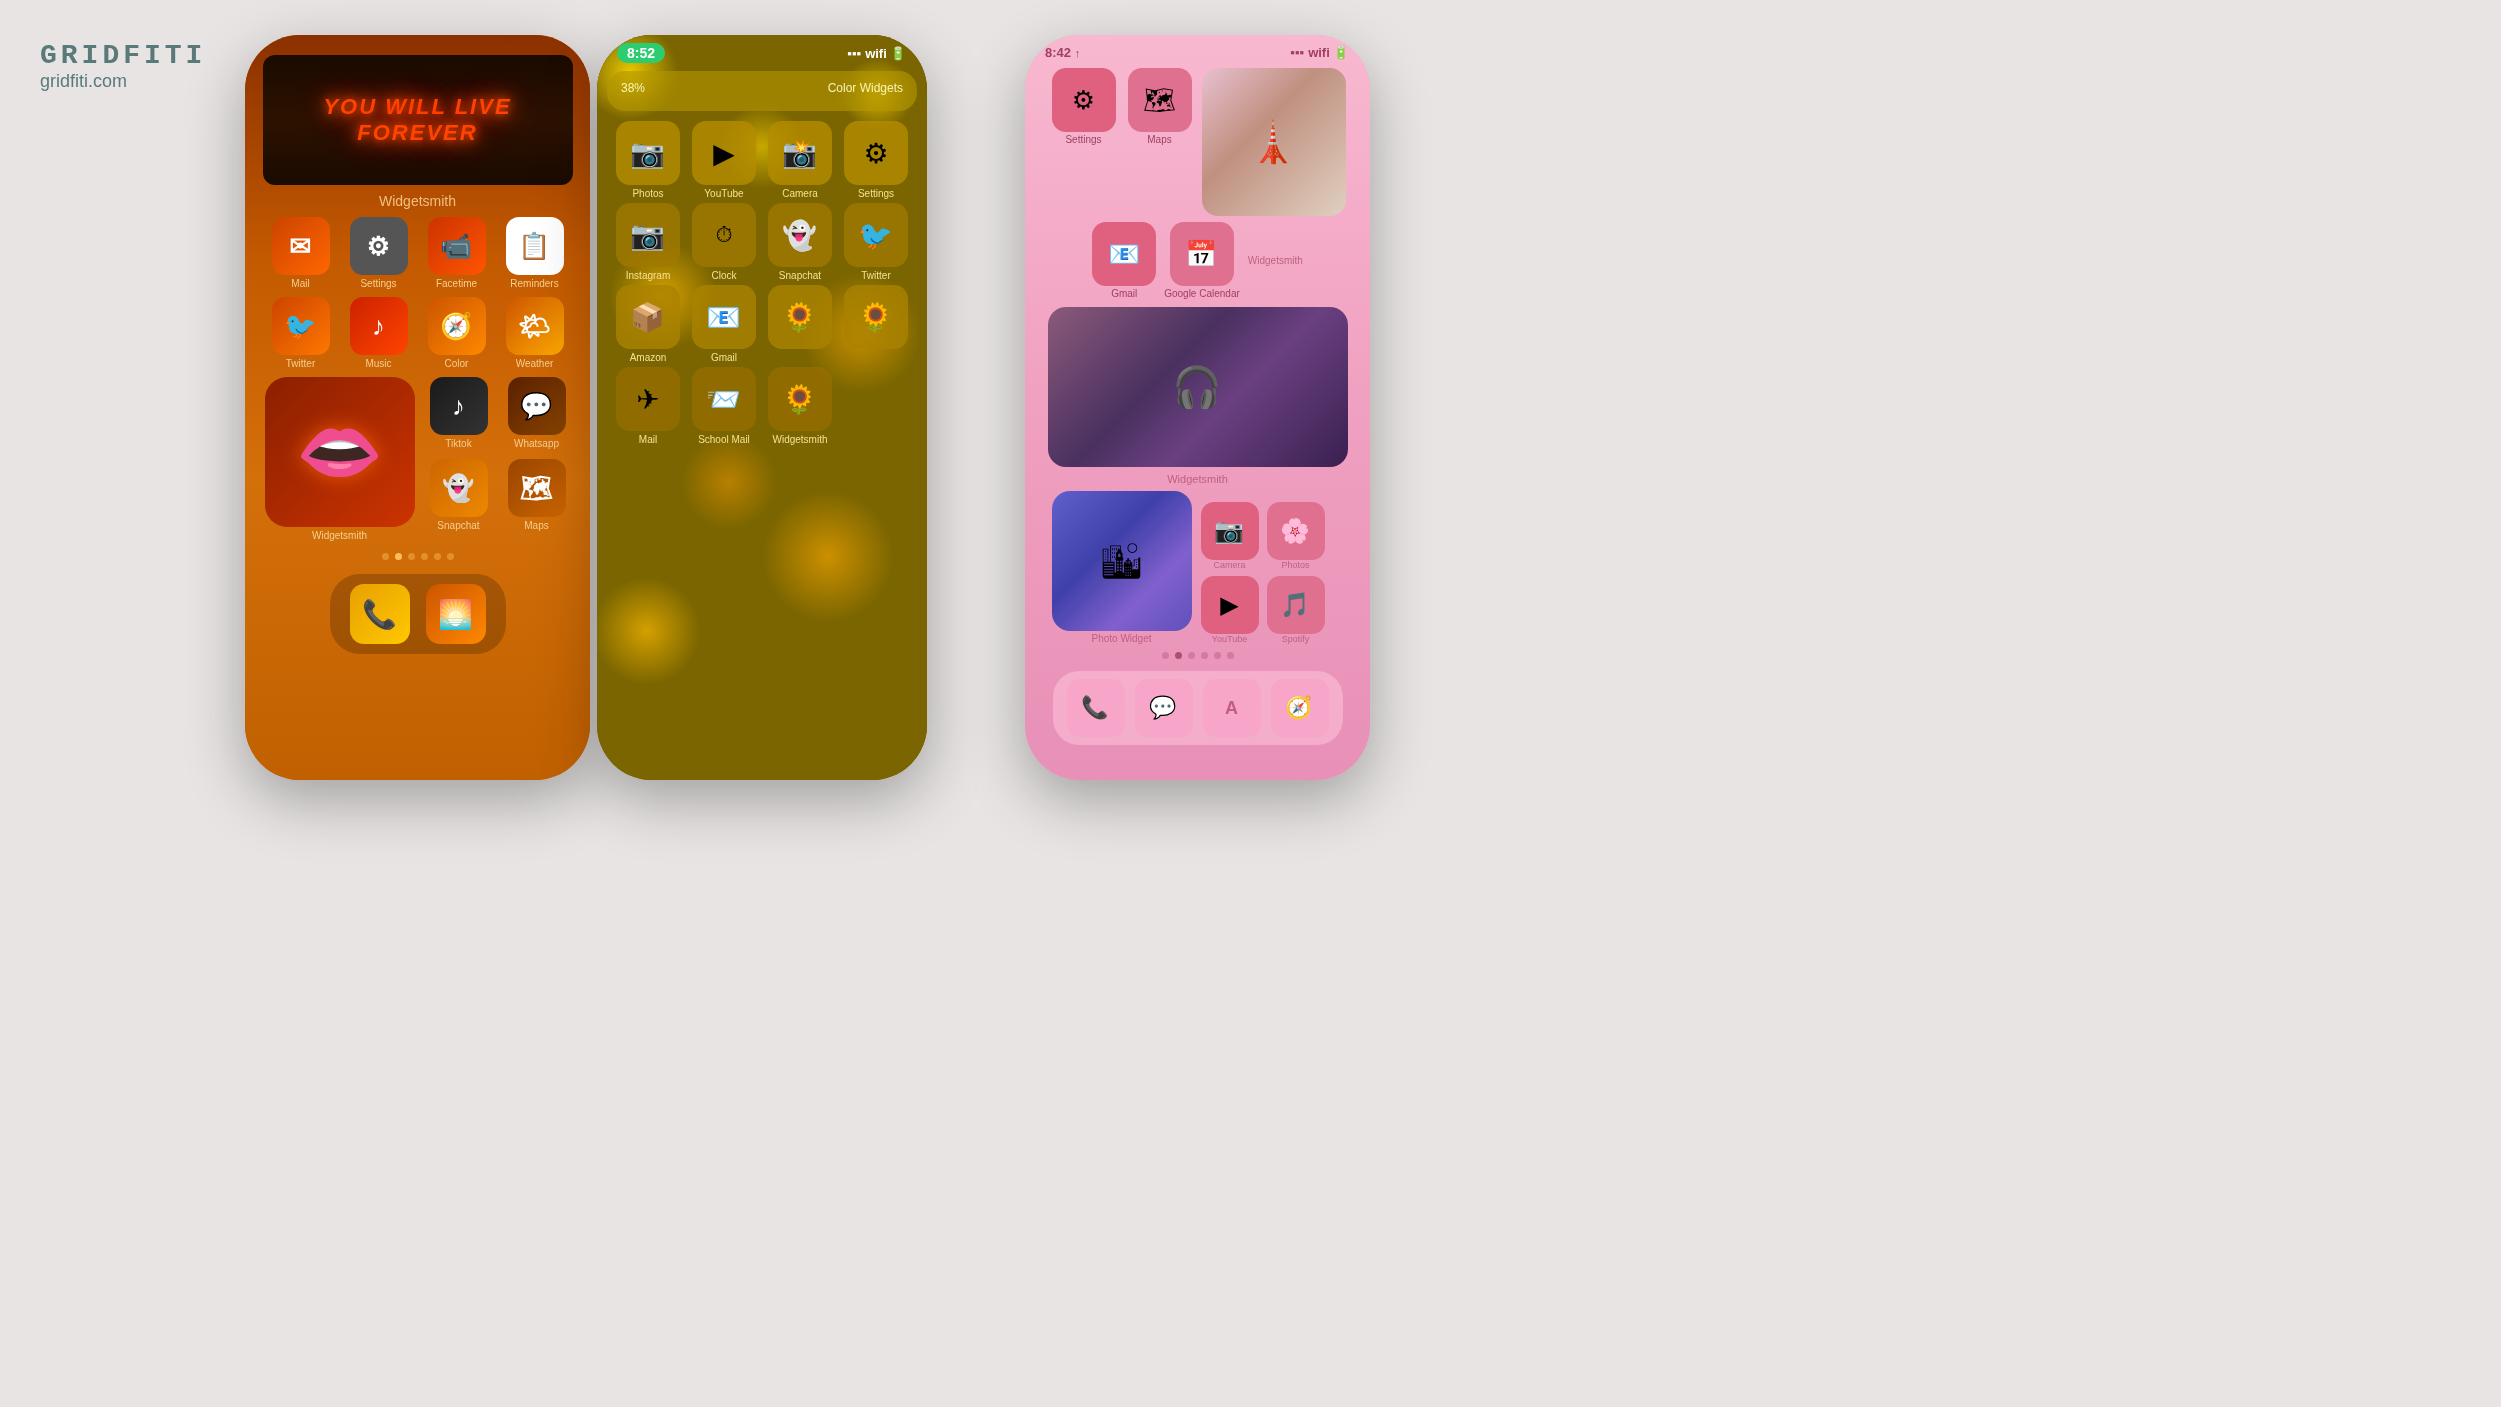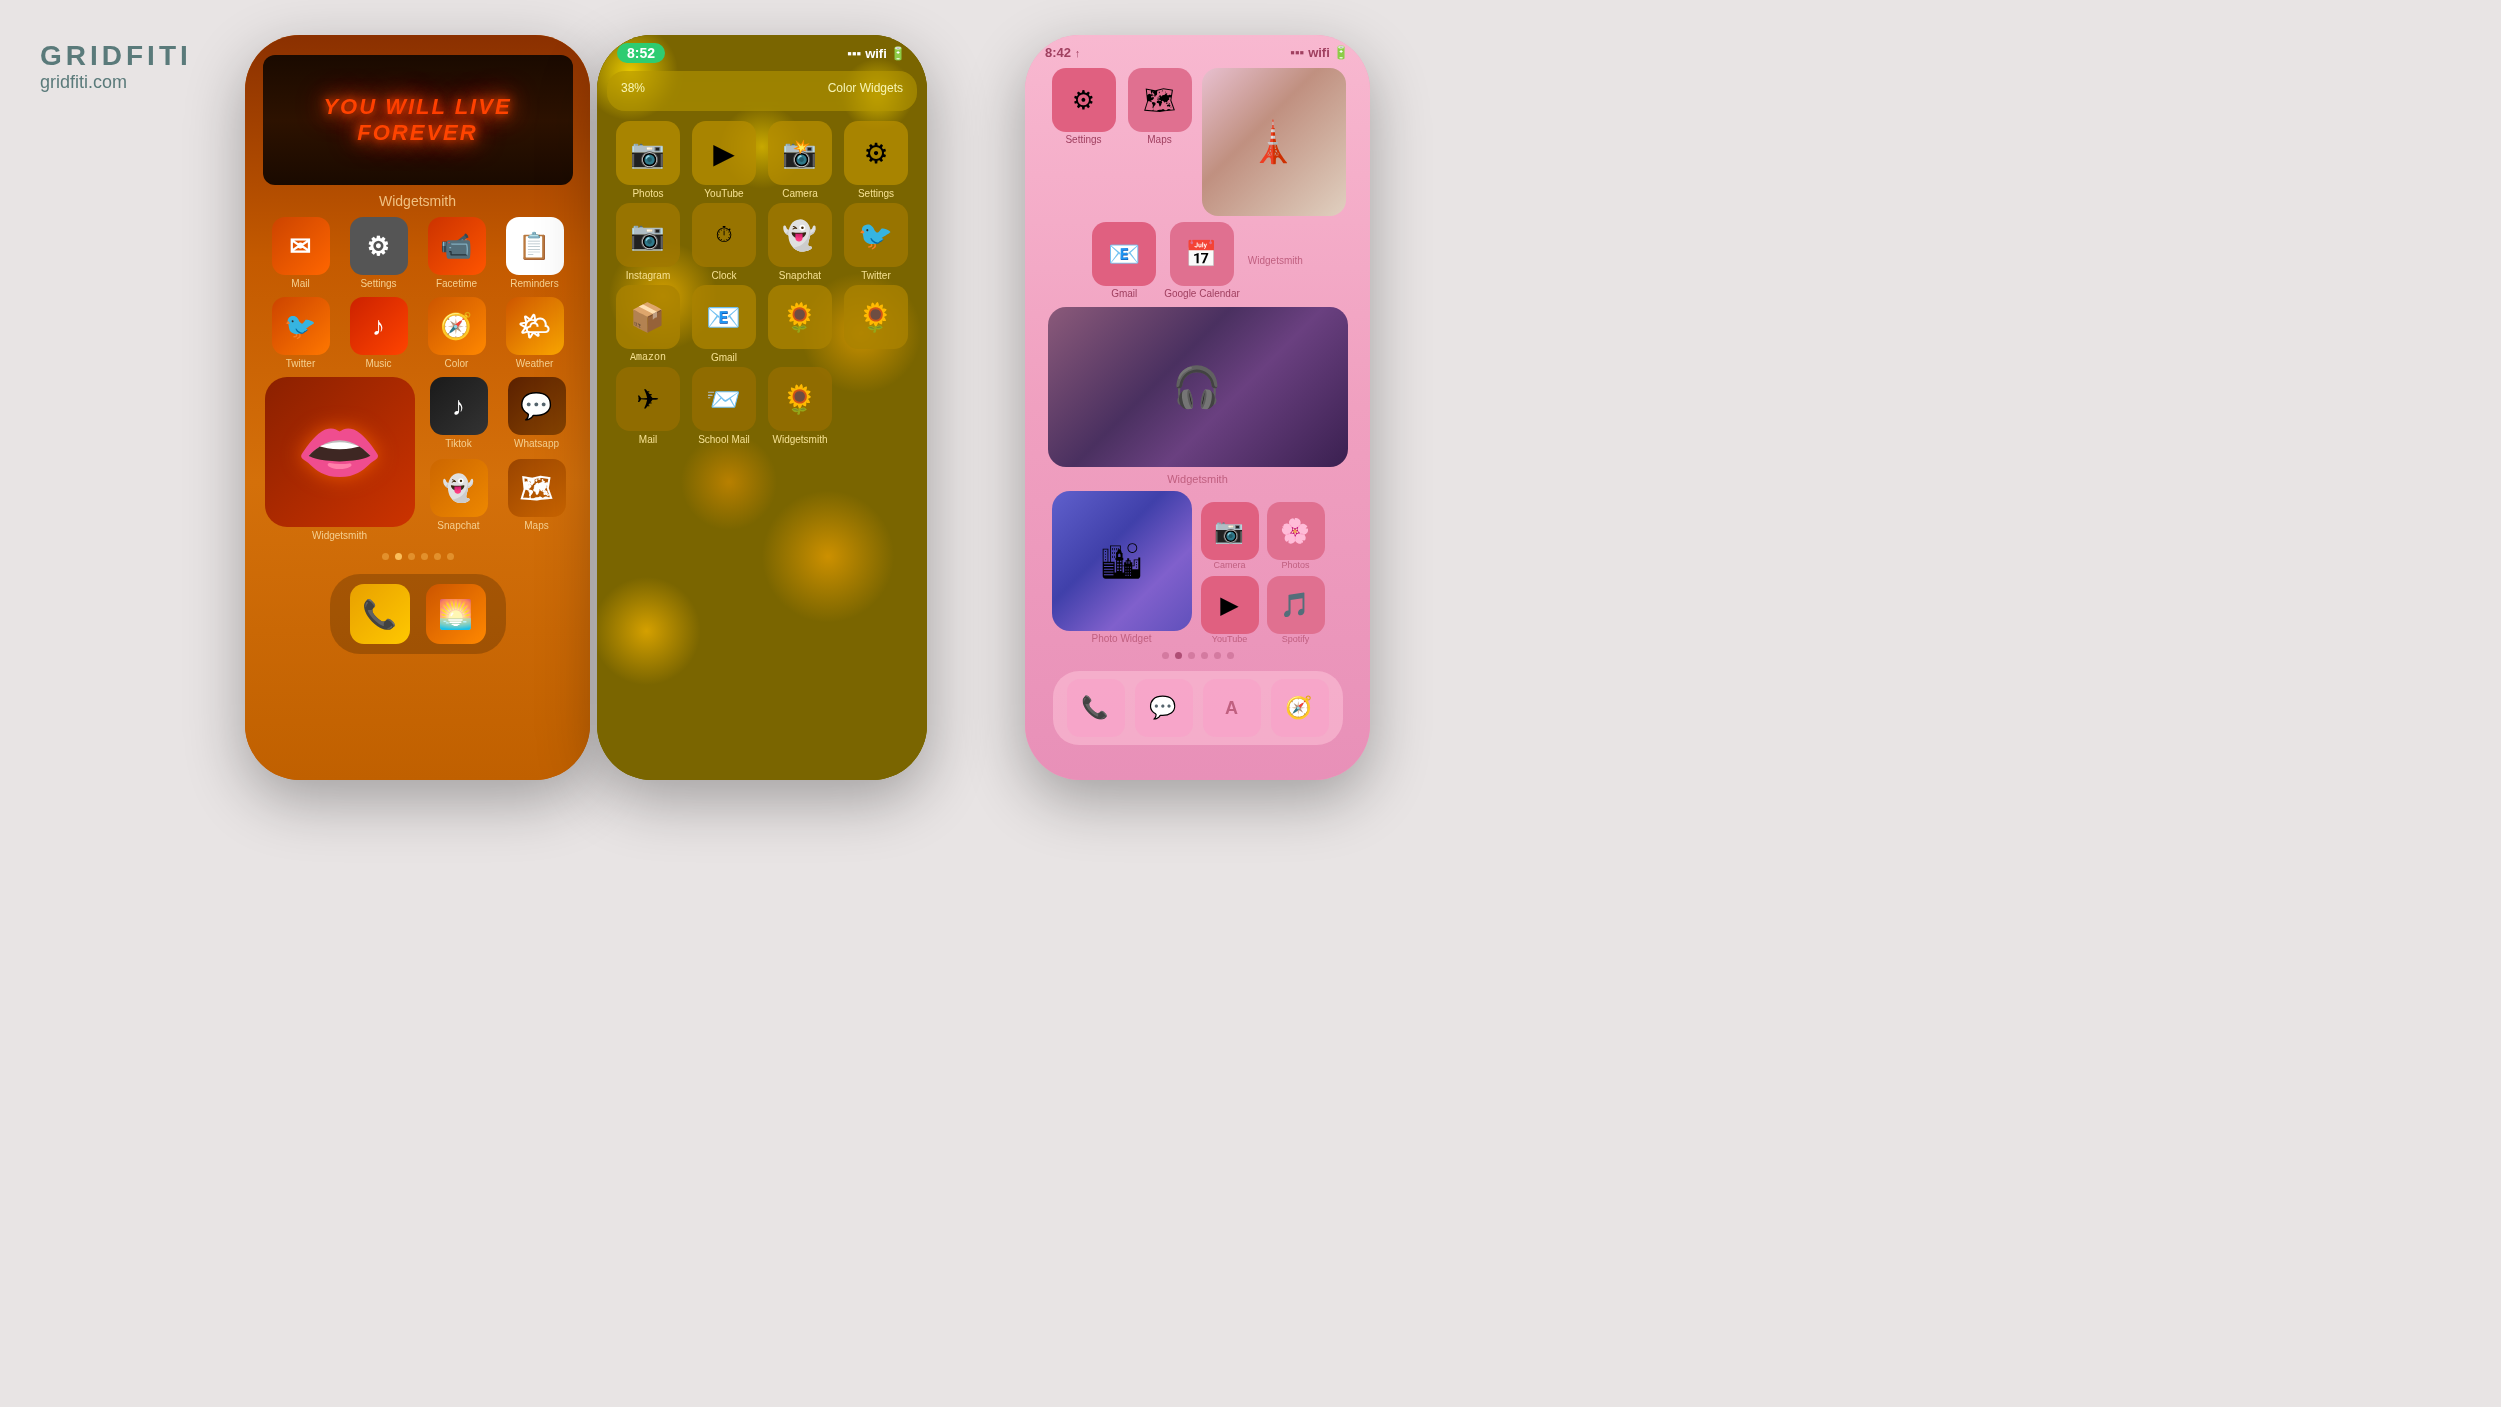--- a/index.html
+++ b/index.html
@@ -16,20 +16,21 @@
     .brand {
       position: absolute;
       top: 40px;
       left: 40px;
     }
     .brand-title {
       font-size: 28px;
       font-weight: 700;
       color: #5a7a7a;
       letter-spacing: 4px;
+      font-family: Liberation Mono, monospace;
     }
     .brand-url {
       font-size: 18px;
       color: #5a7a7a;
     }
 
     
     .phone {
       position: absolute;
       border-radius: 55px;
@@ -590,21 +591,21 @@
       </div>
       <div class="app-icon">
         <div class="sf-icon" style="background:rgba(160,120,0,0.8);">🐦</div>
         <div class="app-icon-label" style="color:#f5e090;">Twitter</div>
       </div>
     </div>
 
     <div class="app-grid-sf">
       <div class="app-icon">
         <div class="sf-icon" style="background:rgba(170,130,0,0.8);">📦</div>
-        <div class="app-icon-label" style="color:#f5e090;font-family:Liberation Mono, monospace;">Amazon</div>
+        <div class="app-icon-label" style="color:#f5e090;">Amazon</div>
       </div>
       <div class="app-icon">
         <div class="sf-icon" style="background:rgba(170,130,0,0.8);">📧</div>
         <div class="app-icon-label" style="color:#f5e090;">Gmail</div>
       </div>
       <div class="app-icon">
         <div class="sf-icon" style="background:rgba(170,130,0,0.8);">🌻</div>
         <div class="app-icon-label" style="color:#f5e090;"></div>
       </div>
       <div class="app-icon">

